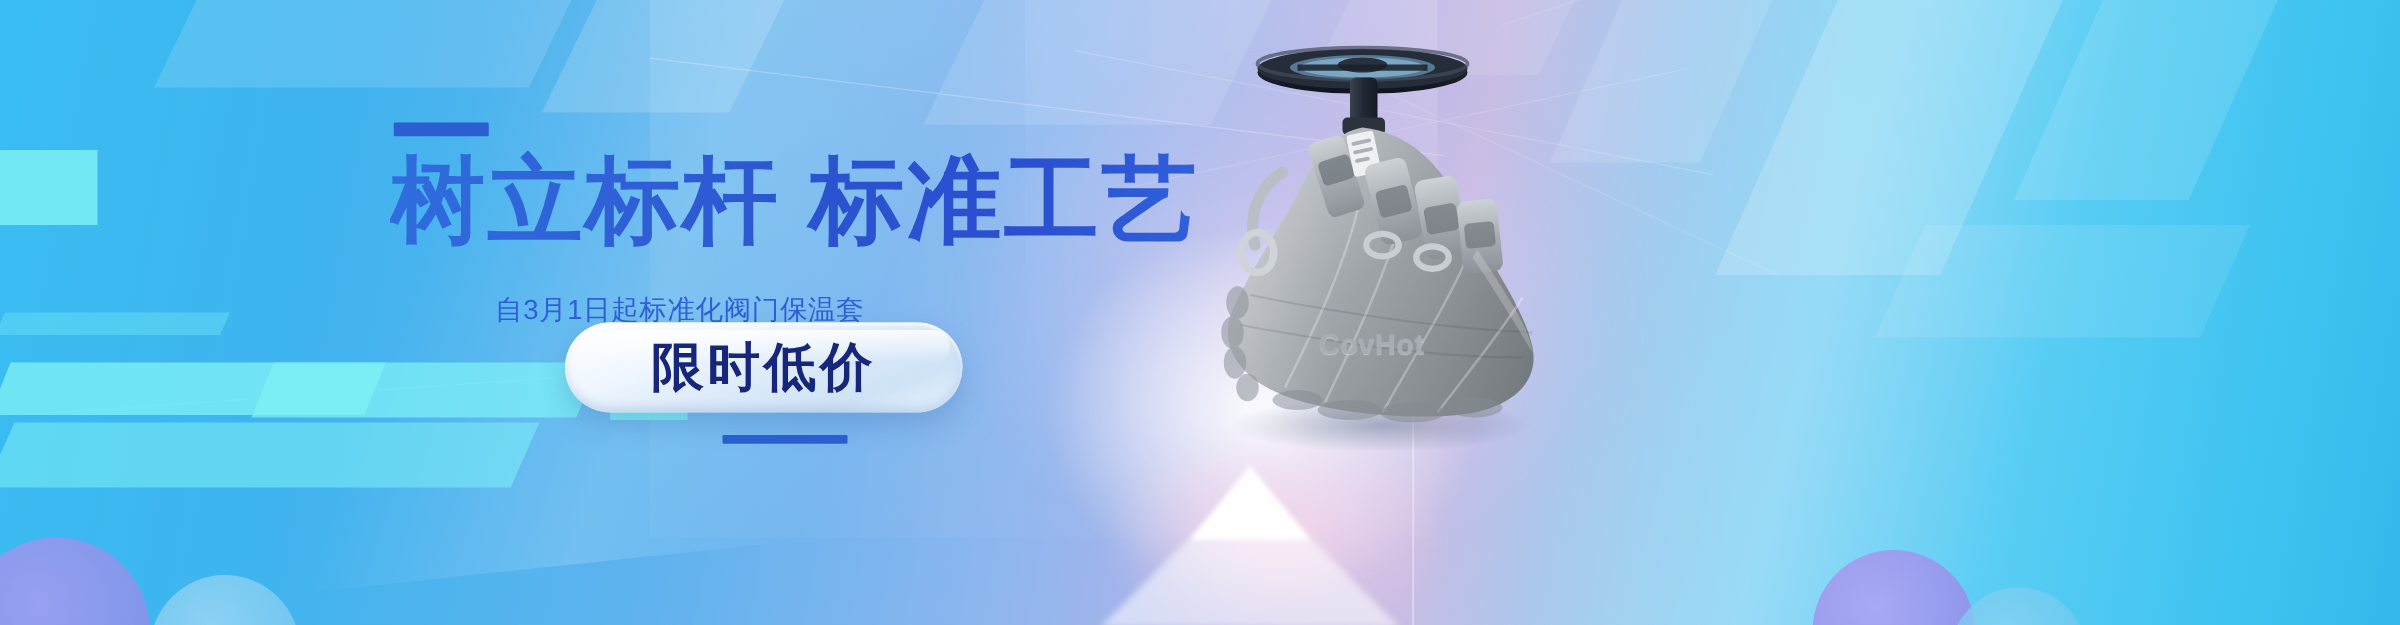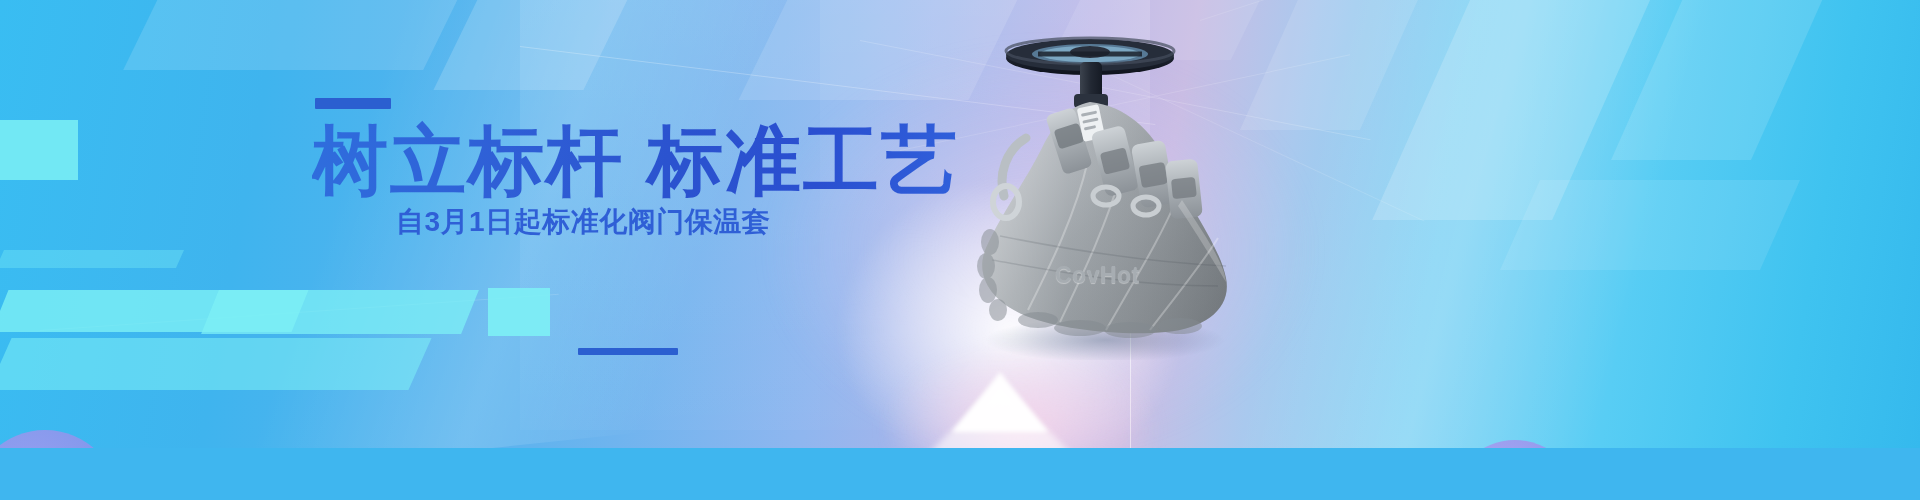--- a/index.html
+++ b/index.html
@@ -2,21 +2,21 @@
 <html><head>
 <meta charset="utf-8">
 <style>
   html,body{margin:0;padding:0;}
   body{
     width:1920px;height:500px;overflow:hidden;
     font-family:"Liberation Sans","DejaVu Sans",sans-serif;
     background:#3fb6ef;
   }
   .banner{
-    position:relative;width:1920px;height:448px;overflow:hidden;
+    position:relative;width:1920px;height:500px;overflow:hidden;
     background:
       linear-gradient(100deg,
         #39bdf2 0%,
         #3fb4ee 14%,
         #5fb3ee 30%,
         #8fb6ef 44%,
         #b9b3e6 55%,
         #c9bde4 60%,
         #a9c9ee 66%,
         #7fd2f4 74%,
@@ -137,22 +137,22 @@
   .headline{
     position:absolute;left:312px;top:118px;
     font-size:76px;line-height:86px;font-weight:700;letter-spacing:2px;
     background:linear-gradient(95deg,#2f6ddd 0%,#2f5fd6 30%,#2b53cf 55%,#2a4fd0 78%,#3060db 100%);
     -webkit-background-clip:text;background-clip:text;color:transparent;
     white-space:nowrap;
     text-shadow:none;
   }
 
   .subtitle{
-    position:absolute;left:396px;top:204px;
-    font-size:28px;line-height:36px;font-weight:700;letter-spacing:.5px;
+    position:absolute;left:396px;top:230px;
+    font-size:22px;line-height:36px;font-weight:400;letter-spacing:.5px;
     color:#2f5fd6;white-space:nowrap;
   }
 
   .cta{
     position:absolute;left:452px;top:258px;width:318px;height:72px;
     border-radius:36px;
     background:linear-gradient(160deg,#ffffff 0%,#f2f8ff 28%,#dceaf9 55%,#cfe3f6 78%,#e8f3fc 100%);
     box-shadow:0 10px 22px rgba(40,80,150,.22), inset 0 2px 3px rgba(255,255,255,.95), inset 0 -4px 8px rgba(120,160,210,.30);
     display:flex;align-items:center;justify-content:center;
   }
@@ -226,20 +226,24 @@
   <div class="tri-core"></div>
 
   <div class="textblock">
 
     <div class="dash"></div>
 
     <div class="headline">树立标杆 标准工艺</div>
 
     <div class="subtitle">自3月1日起标准化阀门保温套</div>
 
+    <div class="cta">
+      <div class="cta-inner"></div>
+      <span class="cta-label">限时低价</span>
+    </div>
 
     <div class="underbar"></div>
   </div>
 
   <div class="product">
     <svg class="prod-svg" width="340" height="350" viewBox="0 0 340 350">
       <defs>
         <linearGradient id="jacket" x1="0" y1="0" x2="1" y2="1">
           <stop offset="0%" stop-color="#c8ccd0"></stop>
           <stop offset="22%" stop-color="#b3b8bd"></stop>

